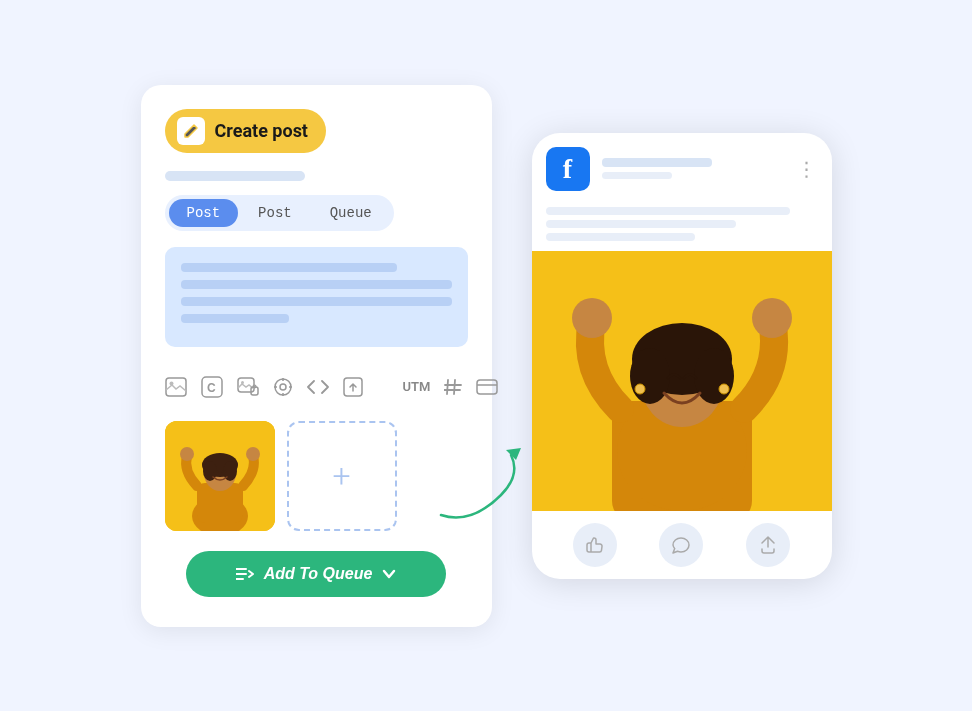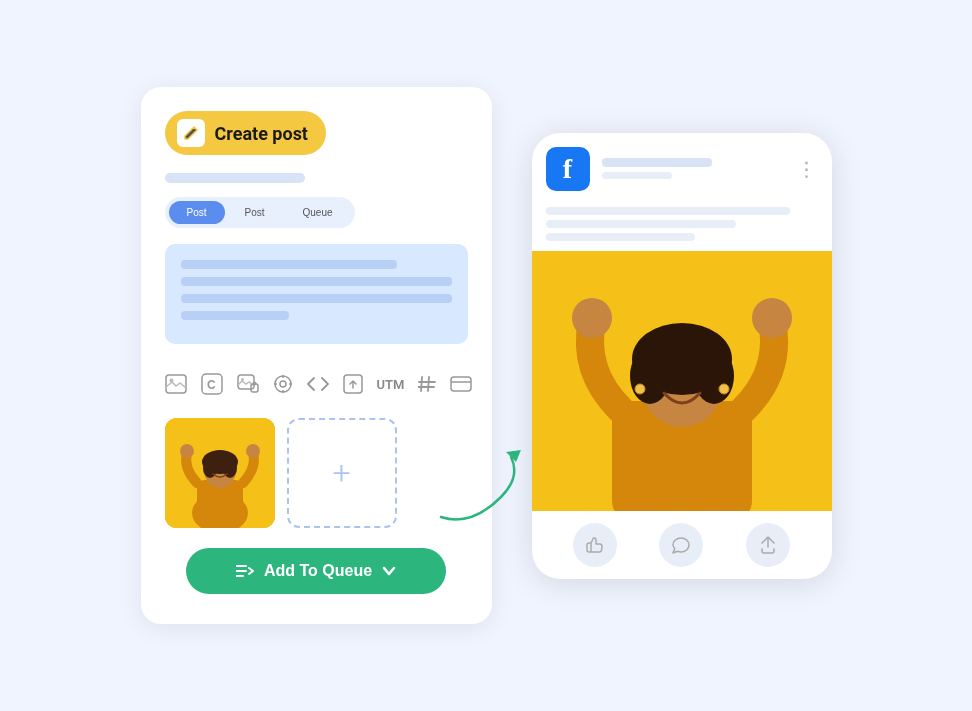--- a/index.html
+++ b/index.html
@@ -77,26 +77,27 @@
       border-radius: 20px;
       padding: 4px;
       width: fit-content;
       margin-bottom: 16px;
       gap: 2px;
     }
 
     .tab {
       padding: 6px 18px;
       border-radius: 16px;
-      font-size: 10px;
+      font-size: 14px;
       font-weight: 500;
       cursor: pointer;
       color: #555;
       border: none;
       background: transparent;
+      font-family: Liberation Mono, monospace;
     }
 
     .tab.active {
       background: #5b8dee;
       color: white;
     }
 
     
     .text-area-placeholder {
       background: #d8e8ff;
@@ -134,20 +135,21 @@
       color: #888;
       font-size: 18px;
       cursor: pointer;
     }
 
     .toolbar-text {
       font-size: 13px;
       font-weight: 600;
       color: #888;
       cursor: pointer;
+      margin-left: 26px;
     }
 
     
     .media-row {
       display: flex;
       gap: 12px;
       margin-bottom: 20px;
     }
 
     .media-thumb {
@@ -199,20 +201,21 @@
       color: white;
       border-radius: 50px;
       padding: 14px 28px;
       font-size: 16px;
       font-weight: 600;
       cursor: pointer;
       width: 260px;
       margin: 0 auto;
       border: none;
       position: relative;
+      font-style: italic;
     }
 
     
     .arrow-connector {
       position: absolute;
       left: 395px;
       top: 360px;
       z-index: 10;
     }
 

